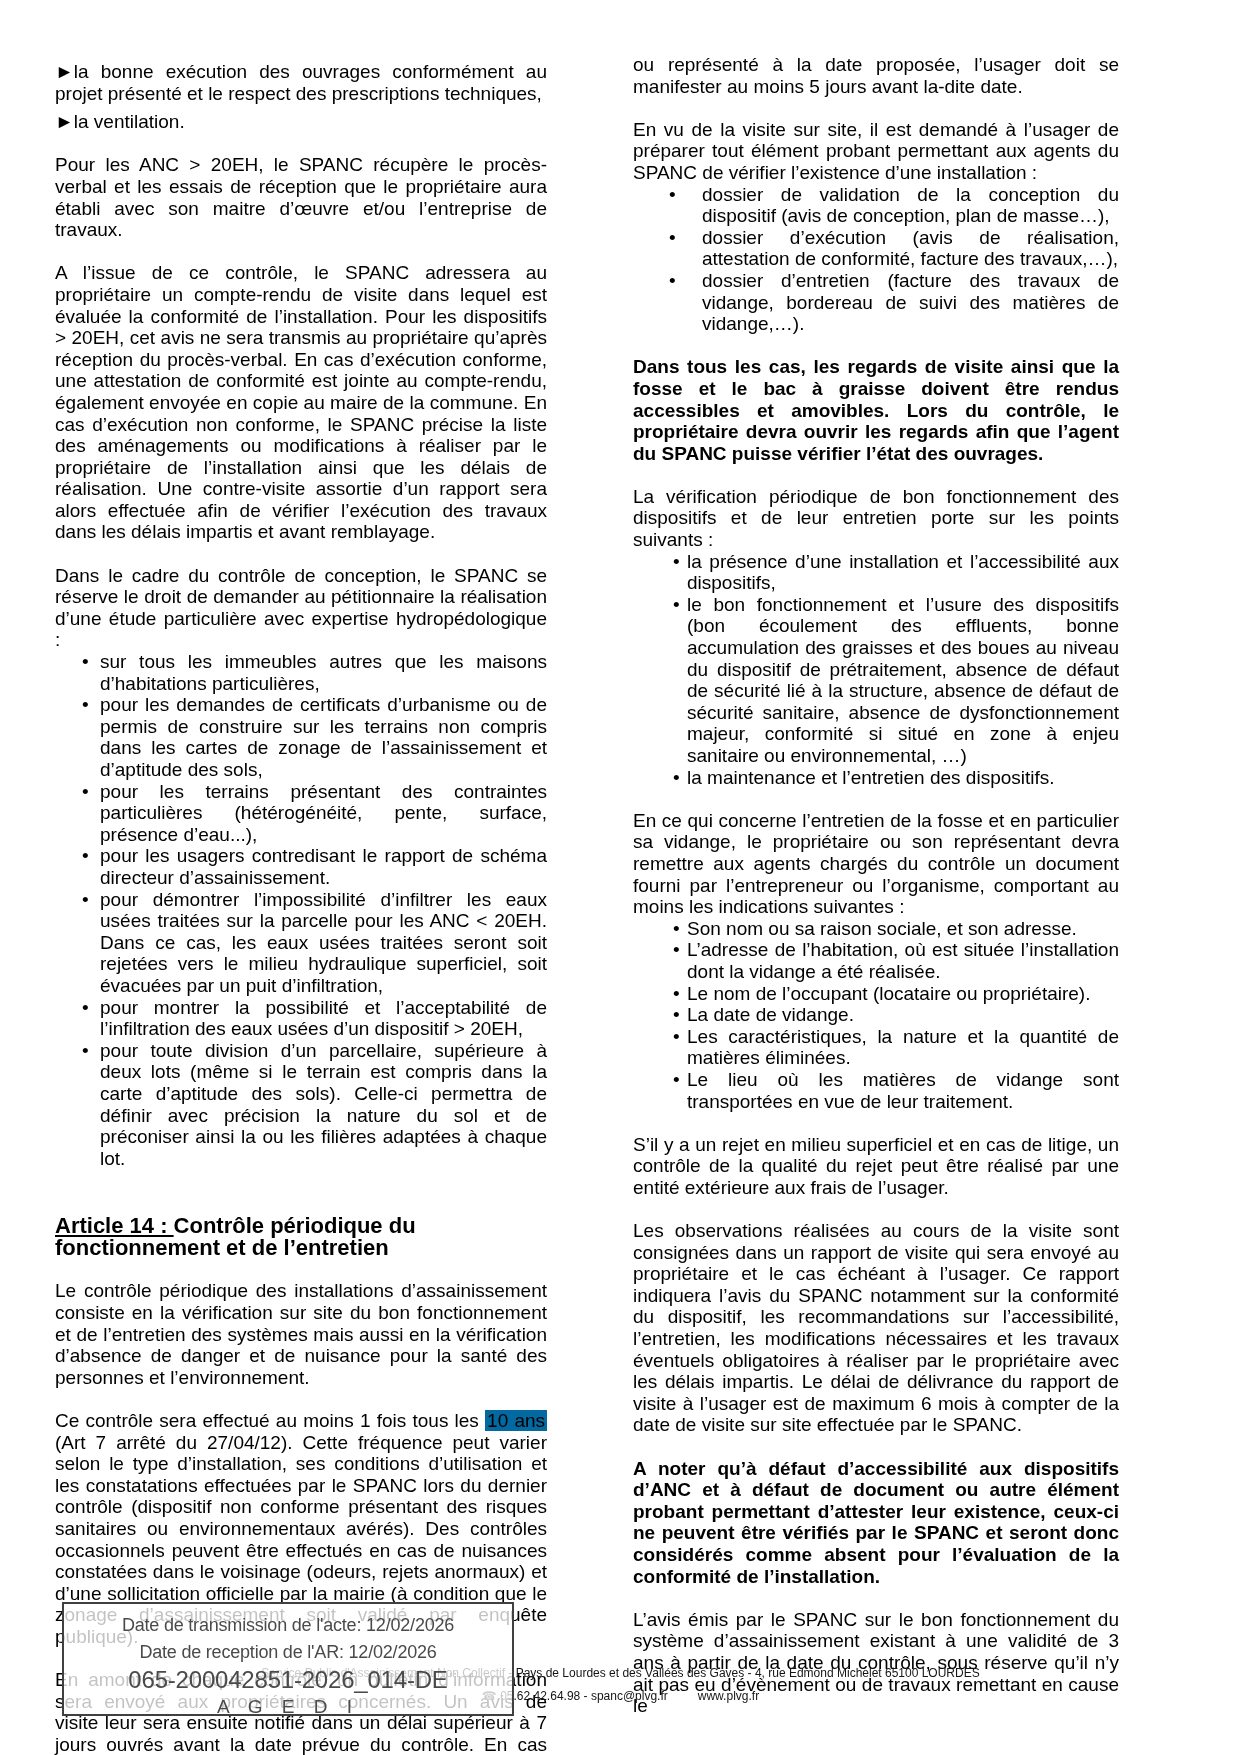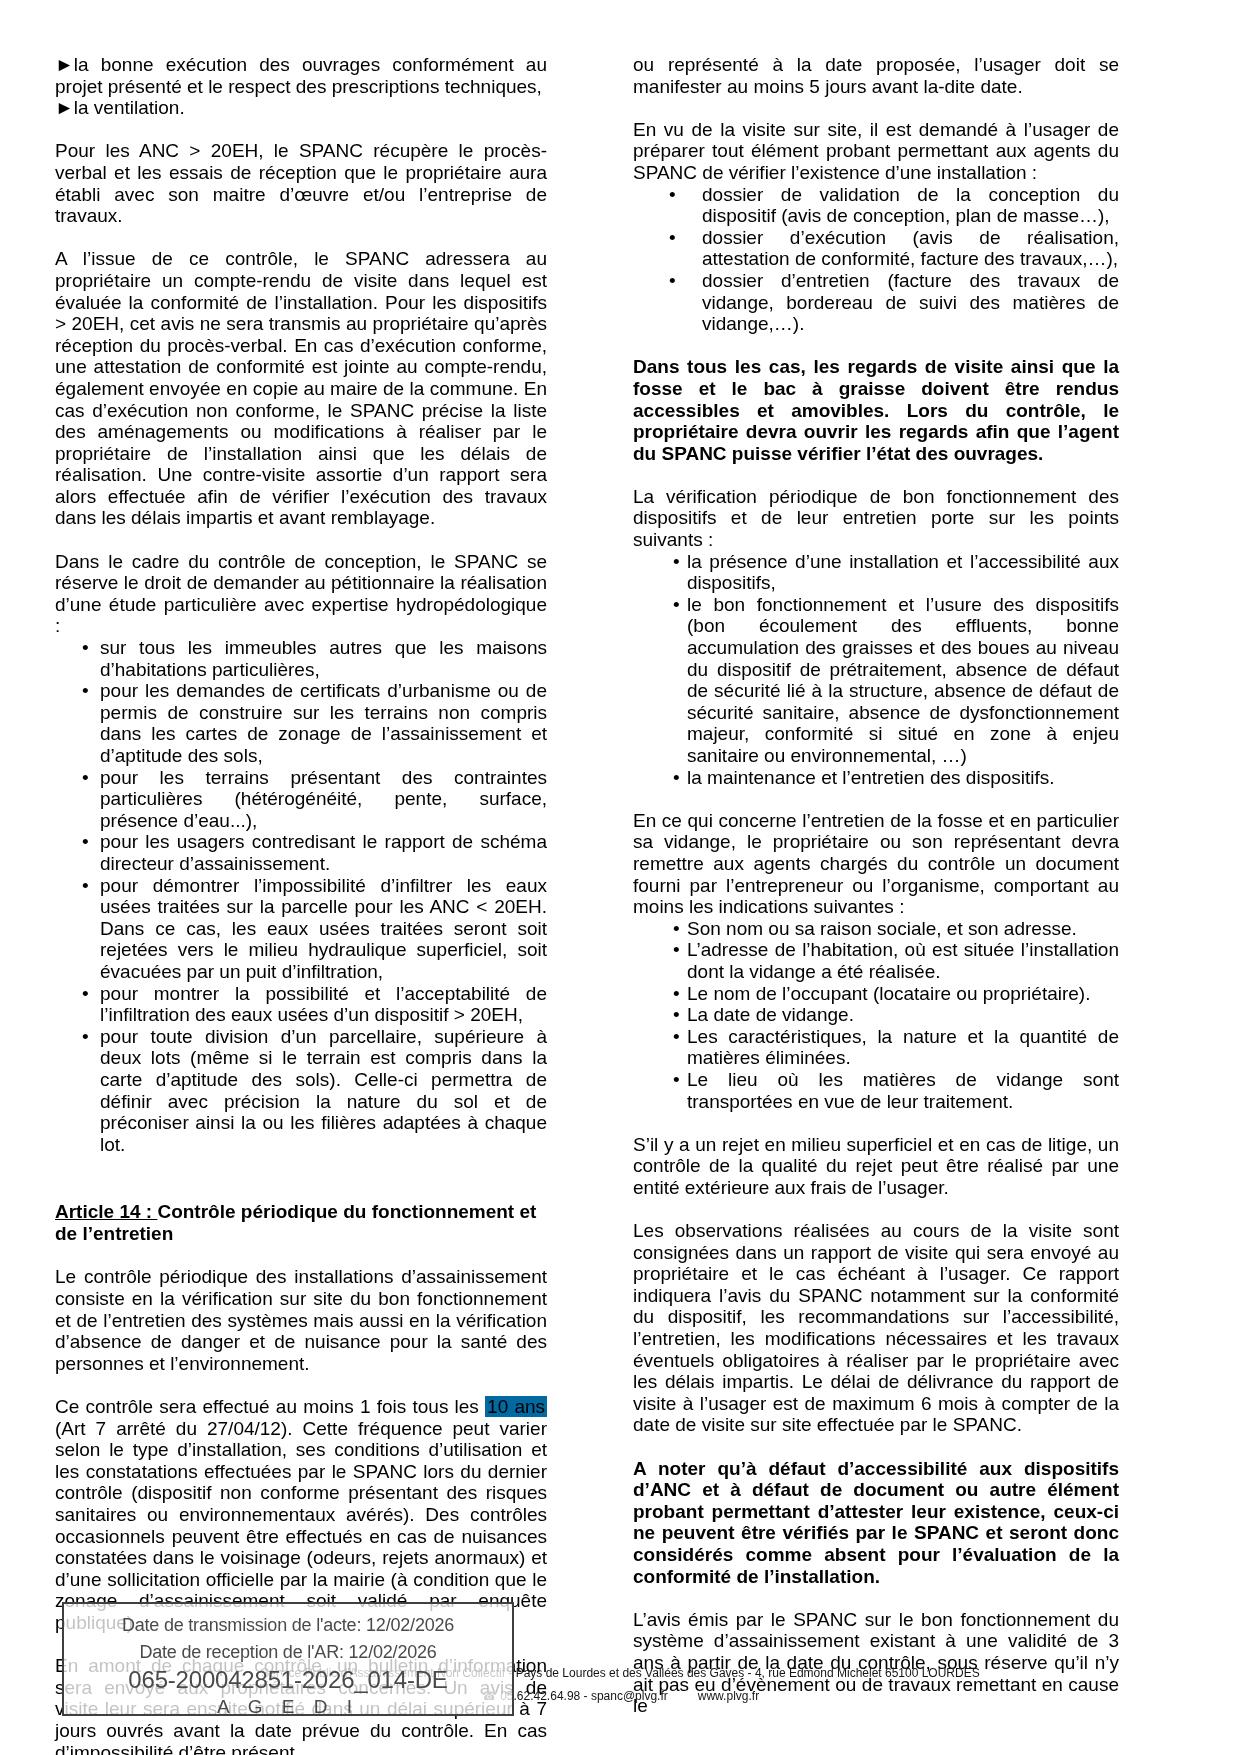--- a/index.html
+++ b/index.html
@@ -6,30 +6,30 @@
   body{
     width:1241px;height:1755px;background:#ffffff;position:relative;
     font-family:"Liberation Sans", sans-serif;color:#000;
     -webkit-font-smoothing:antialiased;overflow:hidden;
   }
   .col{position:absolute;top:54px;font-size:19px;line-height:21.6px;text-align:justify;}
   .col-left{left:55px;width:492px;}
   .col-right{left:633px;width:486px;}
   .para{margin:0 0 21.6px 0;}
   .para.tight{margin-bottom:0;}
-  .arrow-line{text-align:justify;}
+  .arrow-line{text-align:justify;margin-top:7px;}
   ul.list{list-style:none;margin:0 0 21.6px 0;padding:0;}
   ul.list li{position:relative;}
   .list-a li{padding-left:45px;}
   .list-a li::before{content:"\2022";position:absolute;left:27px;}
   .list-b li{padding-left:69px;}
   .list-b li::before{content:"\2022";position:absolute;left:36px;}
   .list-c li{padding-left:54px;}
   .list-c li::before{content:"\2022";position:absolute;left:40px;}
-  .heading{font-size:19px;font-weight:bold;margin:46px 0 22px 0;text-align:left;line-height:21.6px;}
+  .heading{font-size:22px;font-weight:bold;margin:46px 0 22px 0;text-align:left;line-height:21.6px;}
   .heading .u{text-decoration:underline;}
   .bold{font-weight:bold;}
   mark.hl{background:#0369a1;color:inherit;padding:0 2px;}
   .stamp{
     position:absolute;left:62px;top:1602px;width:452px;height:114px;
     border:2px solid #404040;background:rgba(255,255,255,0.76);
     z-index:5;text-align:center;color:#4a4a4a;font-size:18px;line-height:27px;
     padding-top:8px;box-sizing:border-box;letter-spacing:-0.2px;
   }
   .stamp .code{font-size:24px;}

